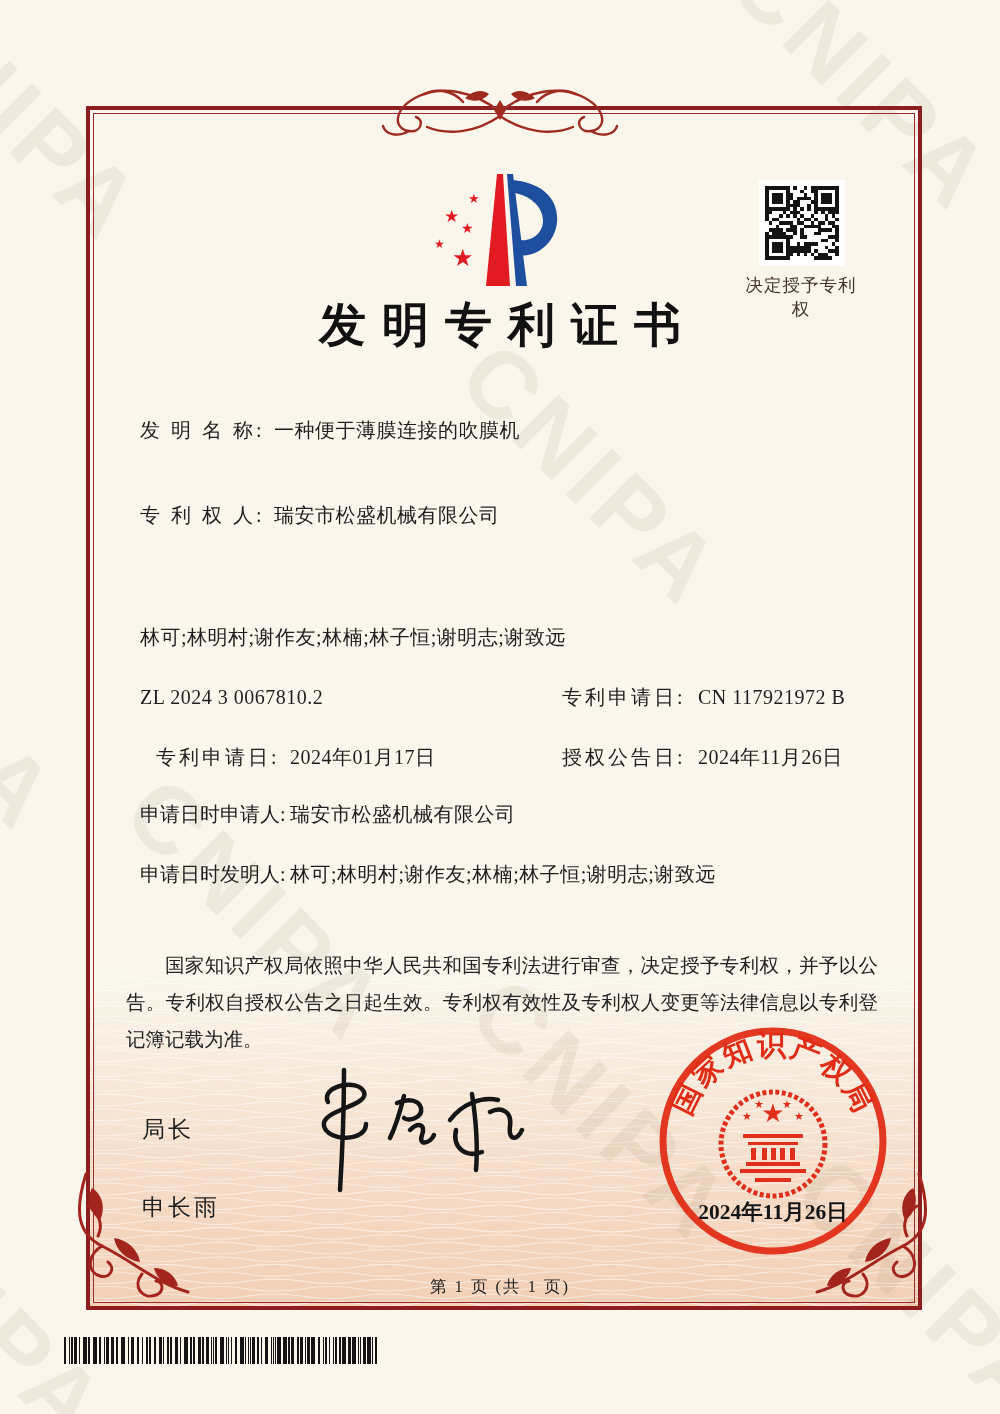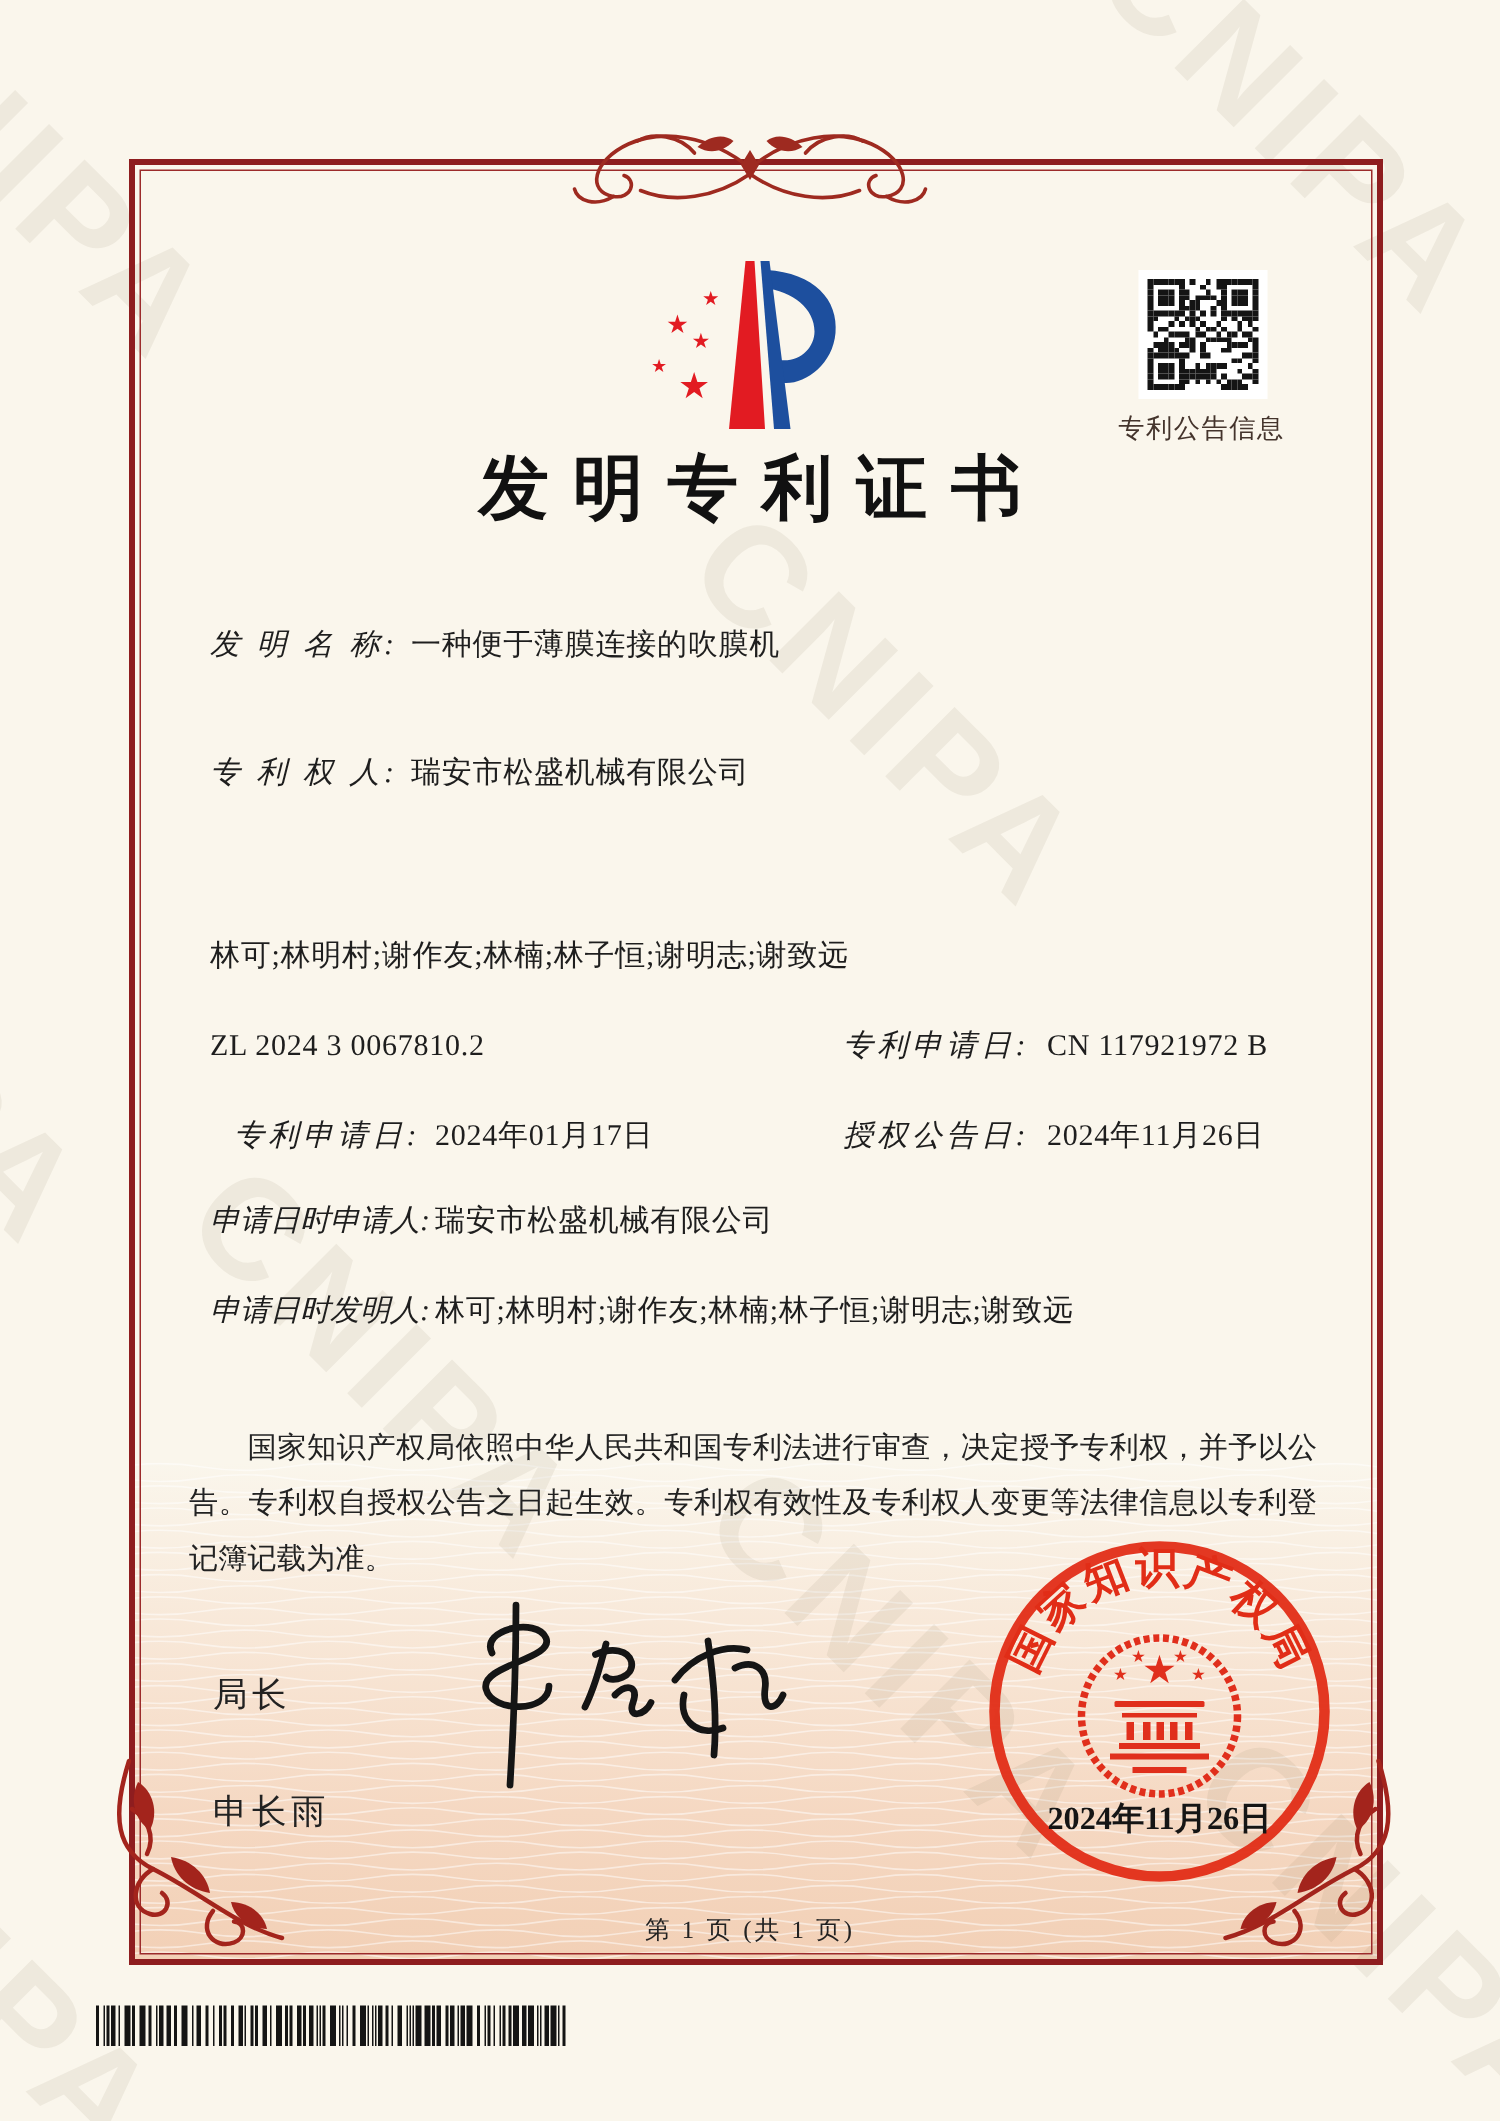--- a/index.html
+++ b/index.html
@@ -24,21 +24,21 @@
   #logo{position:absolute;left:455px;top:166px;}
   .star{position:absolute;color:#e21b22;line-height:1;z-index:5;}
   #qr{position:absolute;left:765px;top:186px;width:74px;height:74px;background:#fff;
       box-shadow:0 0 0 6px #fff;}
   #qr div{position:absolute;background:#141414;}
   #qrlabel{position:absolute;left:738px;top:273px;width:126px;text-align:center;font-size:17.5px;
            color:#44342c;letter-spacing:1px;}
   #title{position:absolute;left:0;right:0;top:294px;text-align:center;font-size:47px;font-weight:700;
          letter-spacing:16px;text-indent:16px;color:#111;}
   .fitem{position:absolute;display:flex;font-size:20px;line-height:30px;}
-  .flabel{flex:0 0 auto;letter-spacing:3px;font-style:italic;}
+  .flabel{flex:0 0 auto;letter-spacing:3px;}
   .la{width:134px;}
   .lb{width:136px;}
   .lc{width:150px;}
   .fvalue{letter-spacing:.5px;}
   .wide{width:578px;line-height:34px;}
   #statement{position:absolute;left:126px;top:947px;width:752px;font-size:19.5px;line-height:37px;
              text-align:justify;text-indent:2em;color:#222;}
   .officer{position:absolute;left:142px;font-family:"Liberation Sans","DejaVu Sans",sans-serif;
            font-size:23px;letter-spacing:3px;color:#222;}
   #signature{position:absolute;left:300px;top:1058px;}
@@ -415,21 +415,21 @@
       <div style="left: 10.5714px; top: 70.4762px; width: 3.52381px; height: 3.52381px;"></div>
       <div style="left: 14.0952px; top: 70.4762px; width: 3.52381px; height: 3.52381px;"></div>
       <div style="left: 17.619px; top: 70.4762px; width: 3.52381px; height: 3.52381px;"></div>
       <div style="left: 21.1429px; top: 70.4762px; width: 3.52381px; height: 3.52381px;"></div>
       <div style="left: 49.3333px; top: 70.4762px; width: 3.52381px; height: 3.52381px;"></div>
       <div style="left: 52.8571px; top: 70.4762px; width: 3.52381px; height: 3.52381px;"></div>
       <div style="left: 56.381px; top: 70.4762px; width: 3.52381px; height: 3.52381px;"></div>
       <div style="left: 59.9048px; top: 70.4762px; width: 3.52381px; height: 3.52381px;"></div>
       <div style="left: 63.4286px; top: 70.4762px; width: 3.52381px; height: 3.52381px;"></div>
     </div>
-  <div id="qrlabel" class="z5">专利公告信息</div>
+  <div id="qrlabel" class="z5">决定授予专利权</div>
 
   <div id="title" class="z5">发明专利证书</div>
 
   <div class="fitem z5" style="left:140px;top:415px">
     <span class="flabel la">发 明 名 称:</span>
     <span class="fvalue">一种便于薄膜连接的吹膜机</span>
   </div>
   <div class="fitem z5" style="left:140px;top:500px">
     <span class="flabel la">专 利 权 人:</span>
     <span class="fvalue">瑞安市松盛机械有限公司</span>

